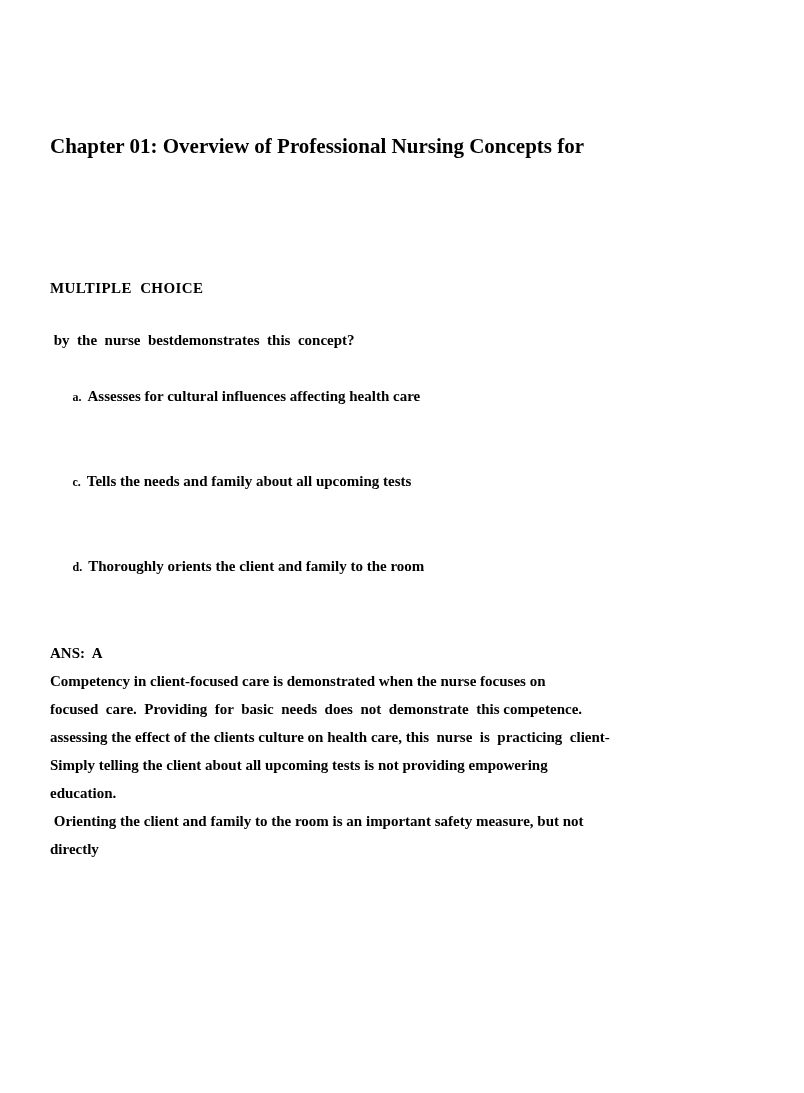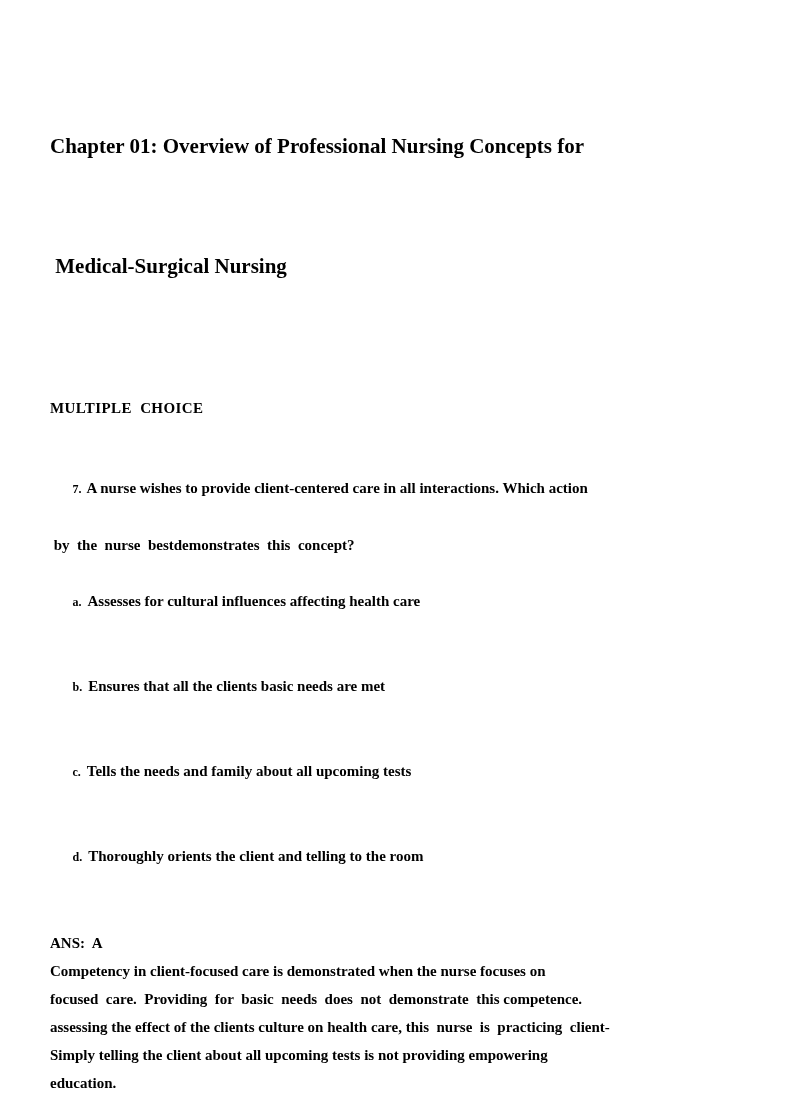--- a/index.html
+++ b/index.html
@@ -46,42 +46,35 @@
   }
   .ans-block { margin-top: 30px; }
 </style>
 </head>
 <body>
 
 <div class="page">
 
   <h1 class="title">
     <span class="t-line">Chapter 01: Overview of Professional Nursing Concepts for</span>
-    <span class="t-line"> Medical-Surgical Nursing</span>
   </h1>
 
   <div class="line section-heading">MULTIPLE  CHOICE</div>
 
   <section class="q-block">
-    <div class="line">
-      <span class="qnum">7.</span><span>A nurse wishes to provide client-centered care in all interactions. Which action</span>
-    </div>
     <div class="line"> by  the  nurse  bestdemonstrates  this  concept?</div>
 
     <div class="line">
       <span class="opt-letter">a.</span><span>Assesses for cultural influences affecting health care</span>
     </div>
     <div class="line">
-      <span class="opt-letter">b.</span><span>Ensures that all the clients basic needs are met</span>
-    </div>
-    <div class="line">
       <span class="opt-letter">c.</span><span>Tells the needs and family about all upcoming tests</span>
     </div>
     <div class="line">
-      <span class="opt-letter">d.</span><span>Thoroughly orients the client and telling to the room</span>
+      <span class="opt-letter">d.</span><span>Thoroughly orients the client and family to the room</span>
     </div>
 
     <div class="ans-block">
       <div class="line">ANS:  A</div>
       <div class="line">Competency in client-focused care is demonstrated when the nurse focuses on</div>
       <div class="line">focused  care.  Providing  for  basic  needs  does  not  demonstrate  this competence.</div>
       <div class="line">assessing the effect of the clients culture on health care, this  nurse  is  practicing  client-</div>
       <div class="line">Simply telling the client about all upcoming tests is not providing empowering education.</div>
       <div class="line"> Orienting the client and family to the room is an important safety measure, but not directly</div>
 

